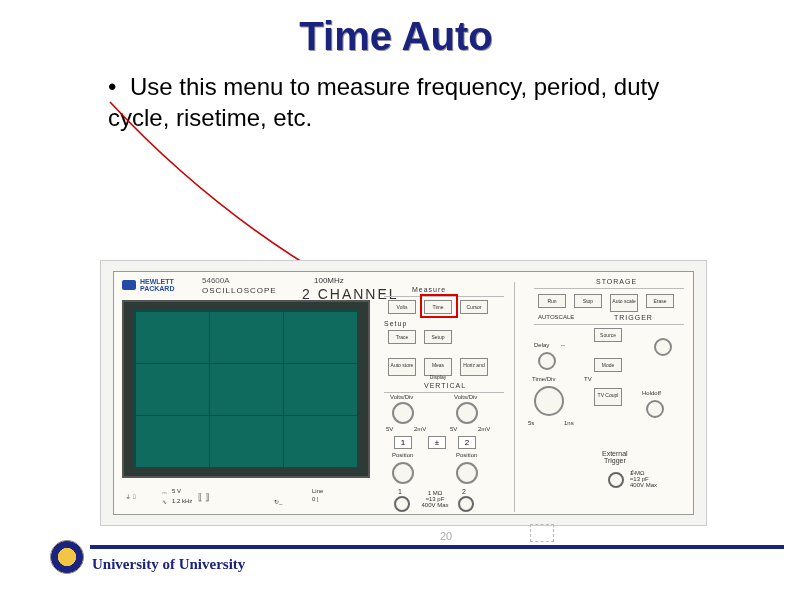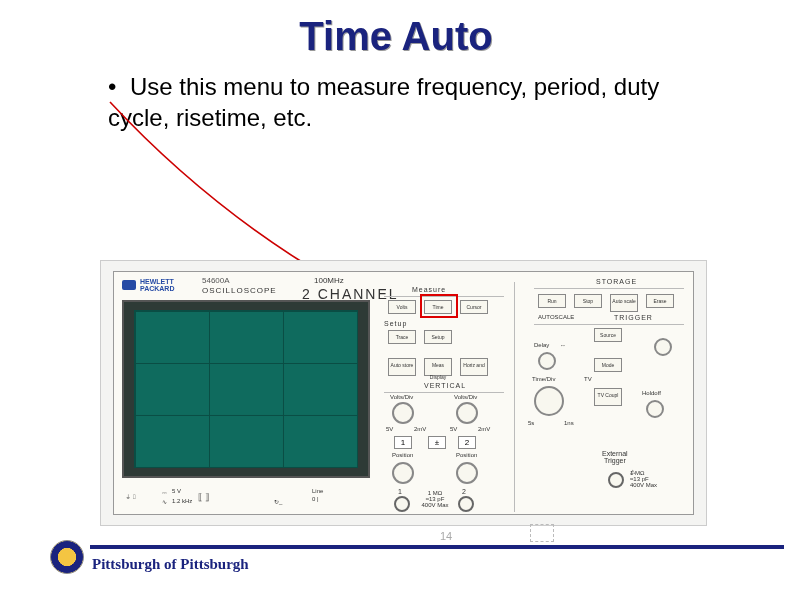--- a/index.html
+++ b/index.html
@@ -289,18 +289,18 @@
 
     <span class="tiny" style="left:160px; top:226px;">↻_</span>
     <span class="tiny" style="left:198px; top:216px;">Line</span>
     <span class="tiny" style="left:198px; top:224px;">0 |</span>
 
     <div class="divider" style="left:400px; top:10px; width:1px; height:230px;"></div>
 
   </div>
 </div>
 
-<span class="slide-num">14</span>
+<span class="slide-num">20</span>
 <div class="placeholder"></div>
 
 <div class="footer-bar"></div>
 <div class="seal"></div>
-<div class="footer-uni">Pittsburgh of Pittsburgh</div>
+<div class="footer-uni">University of University</div>
 
 </body></html>

